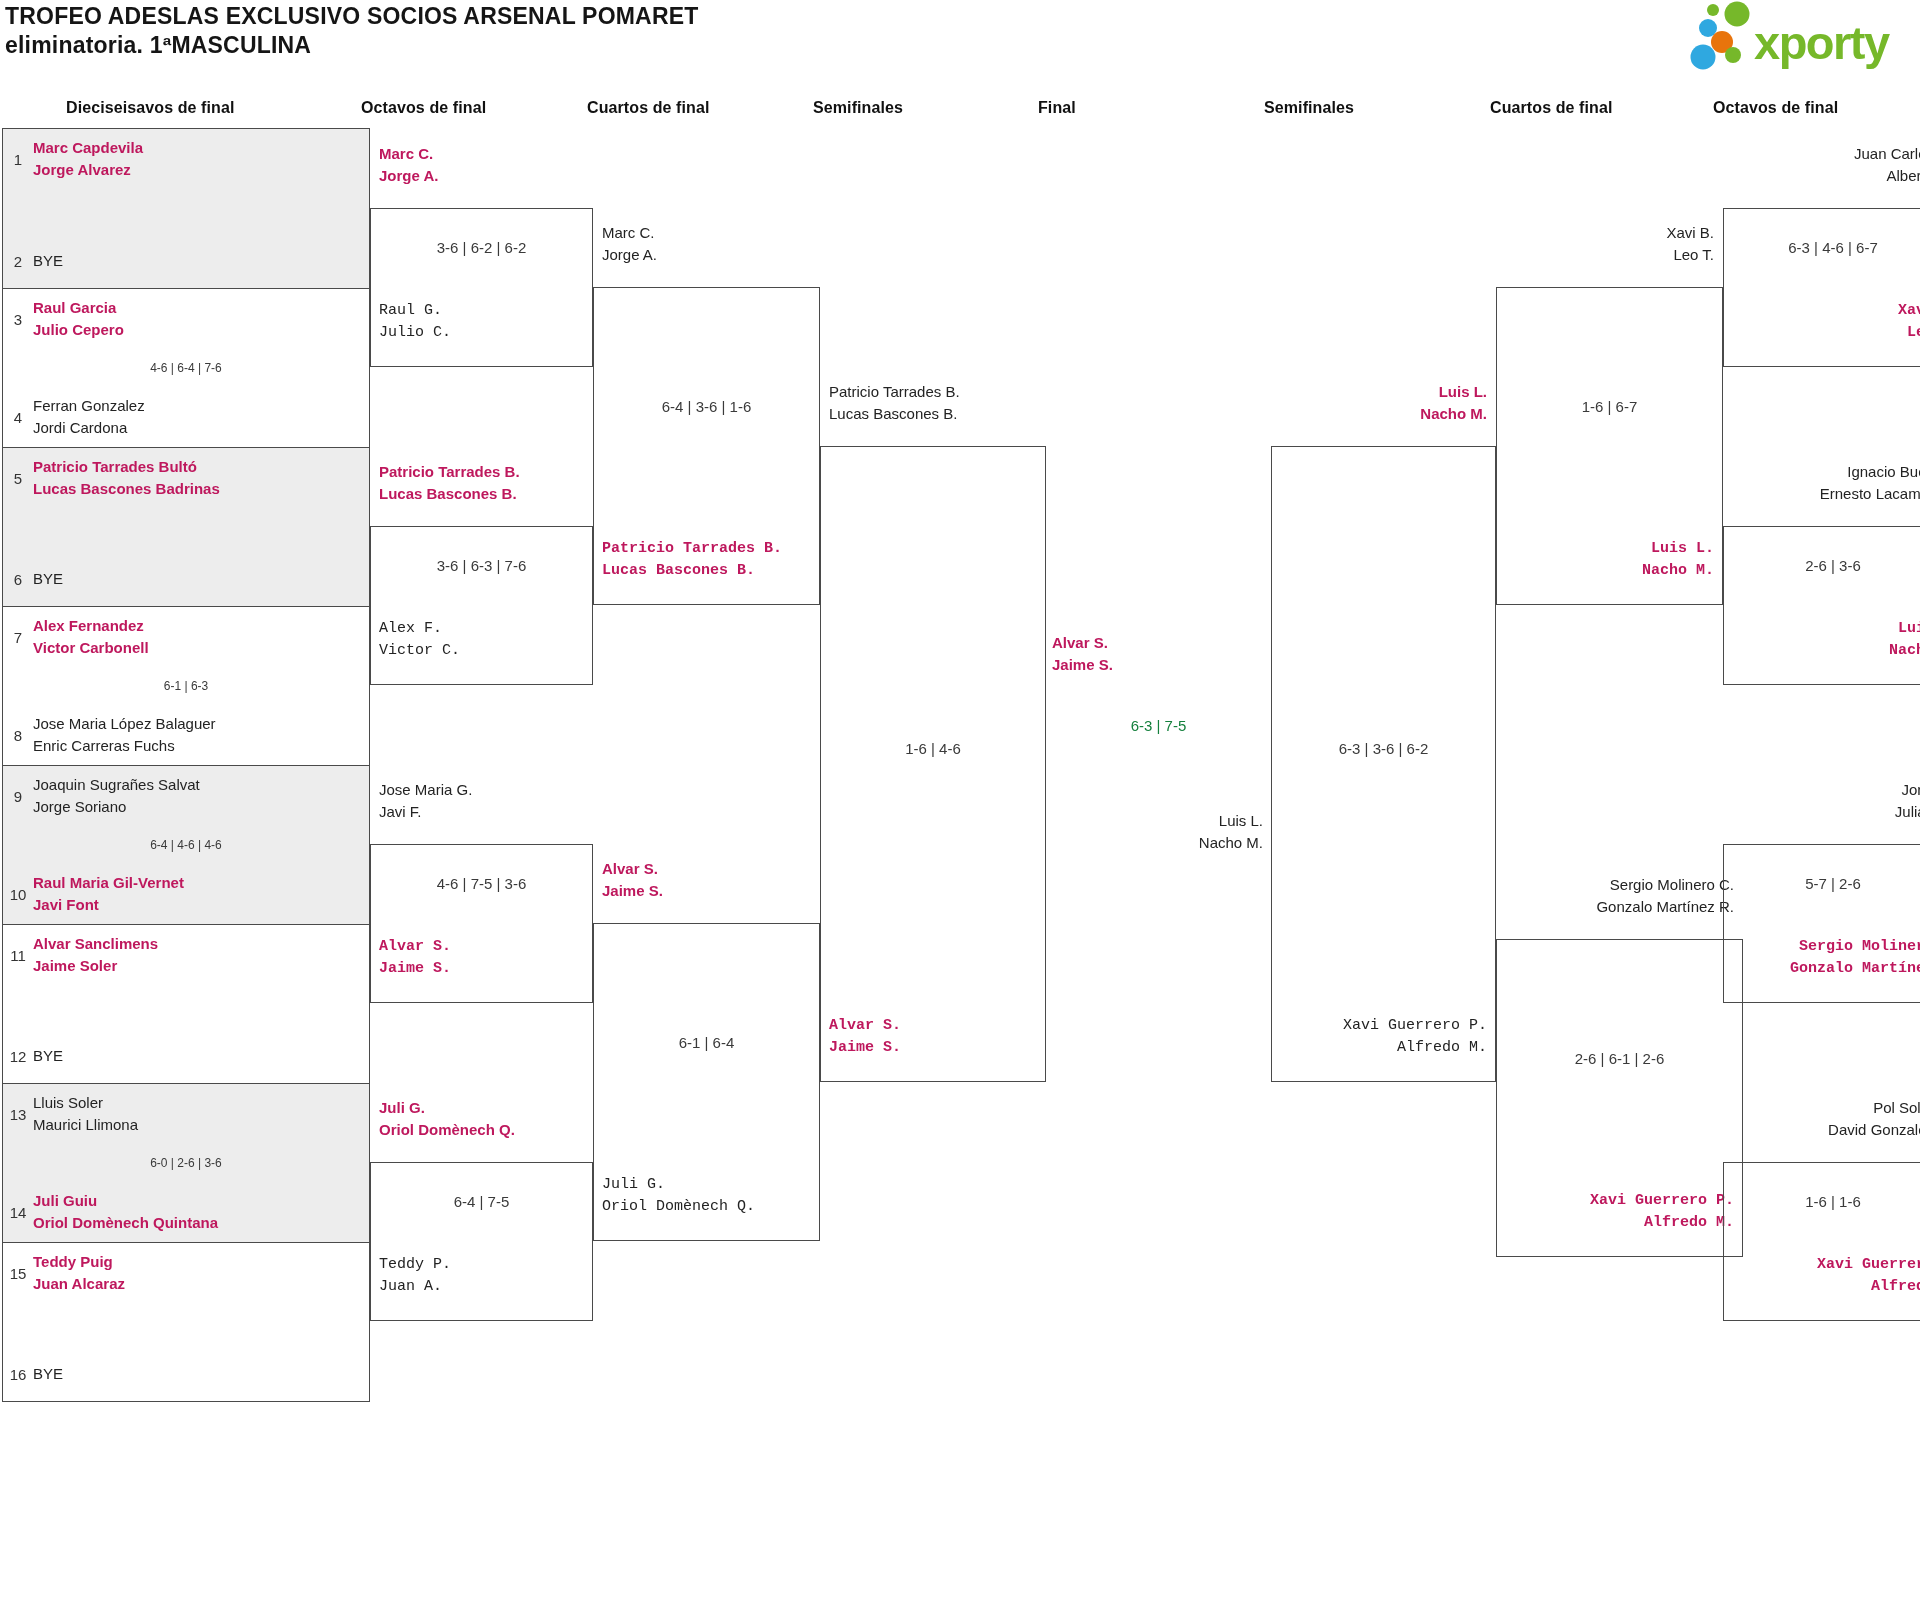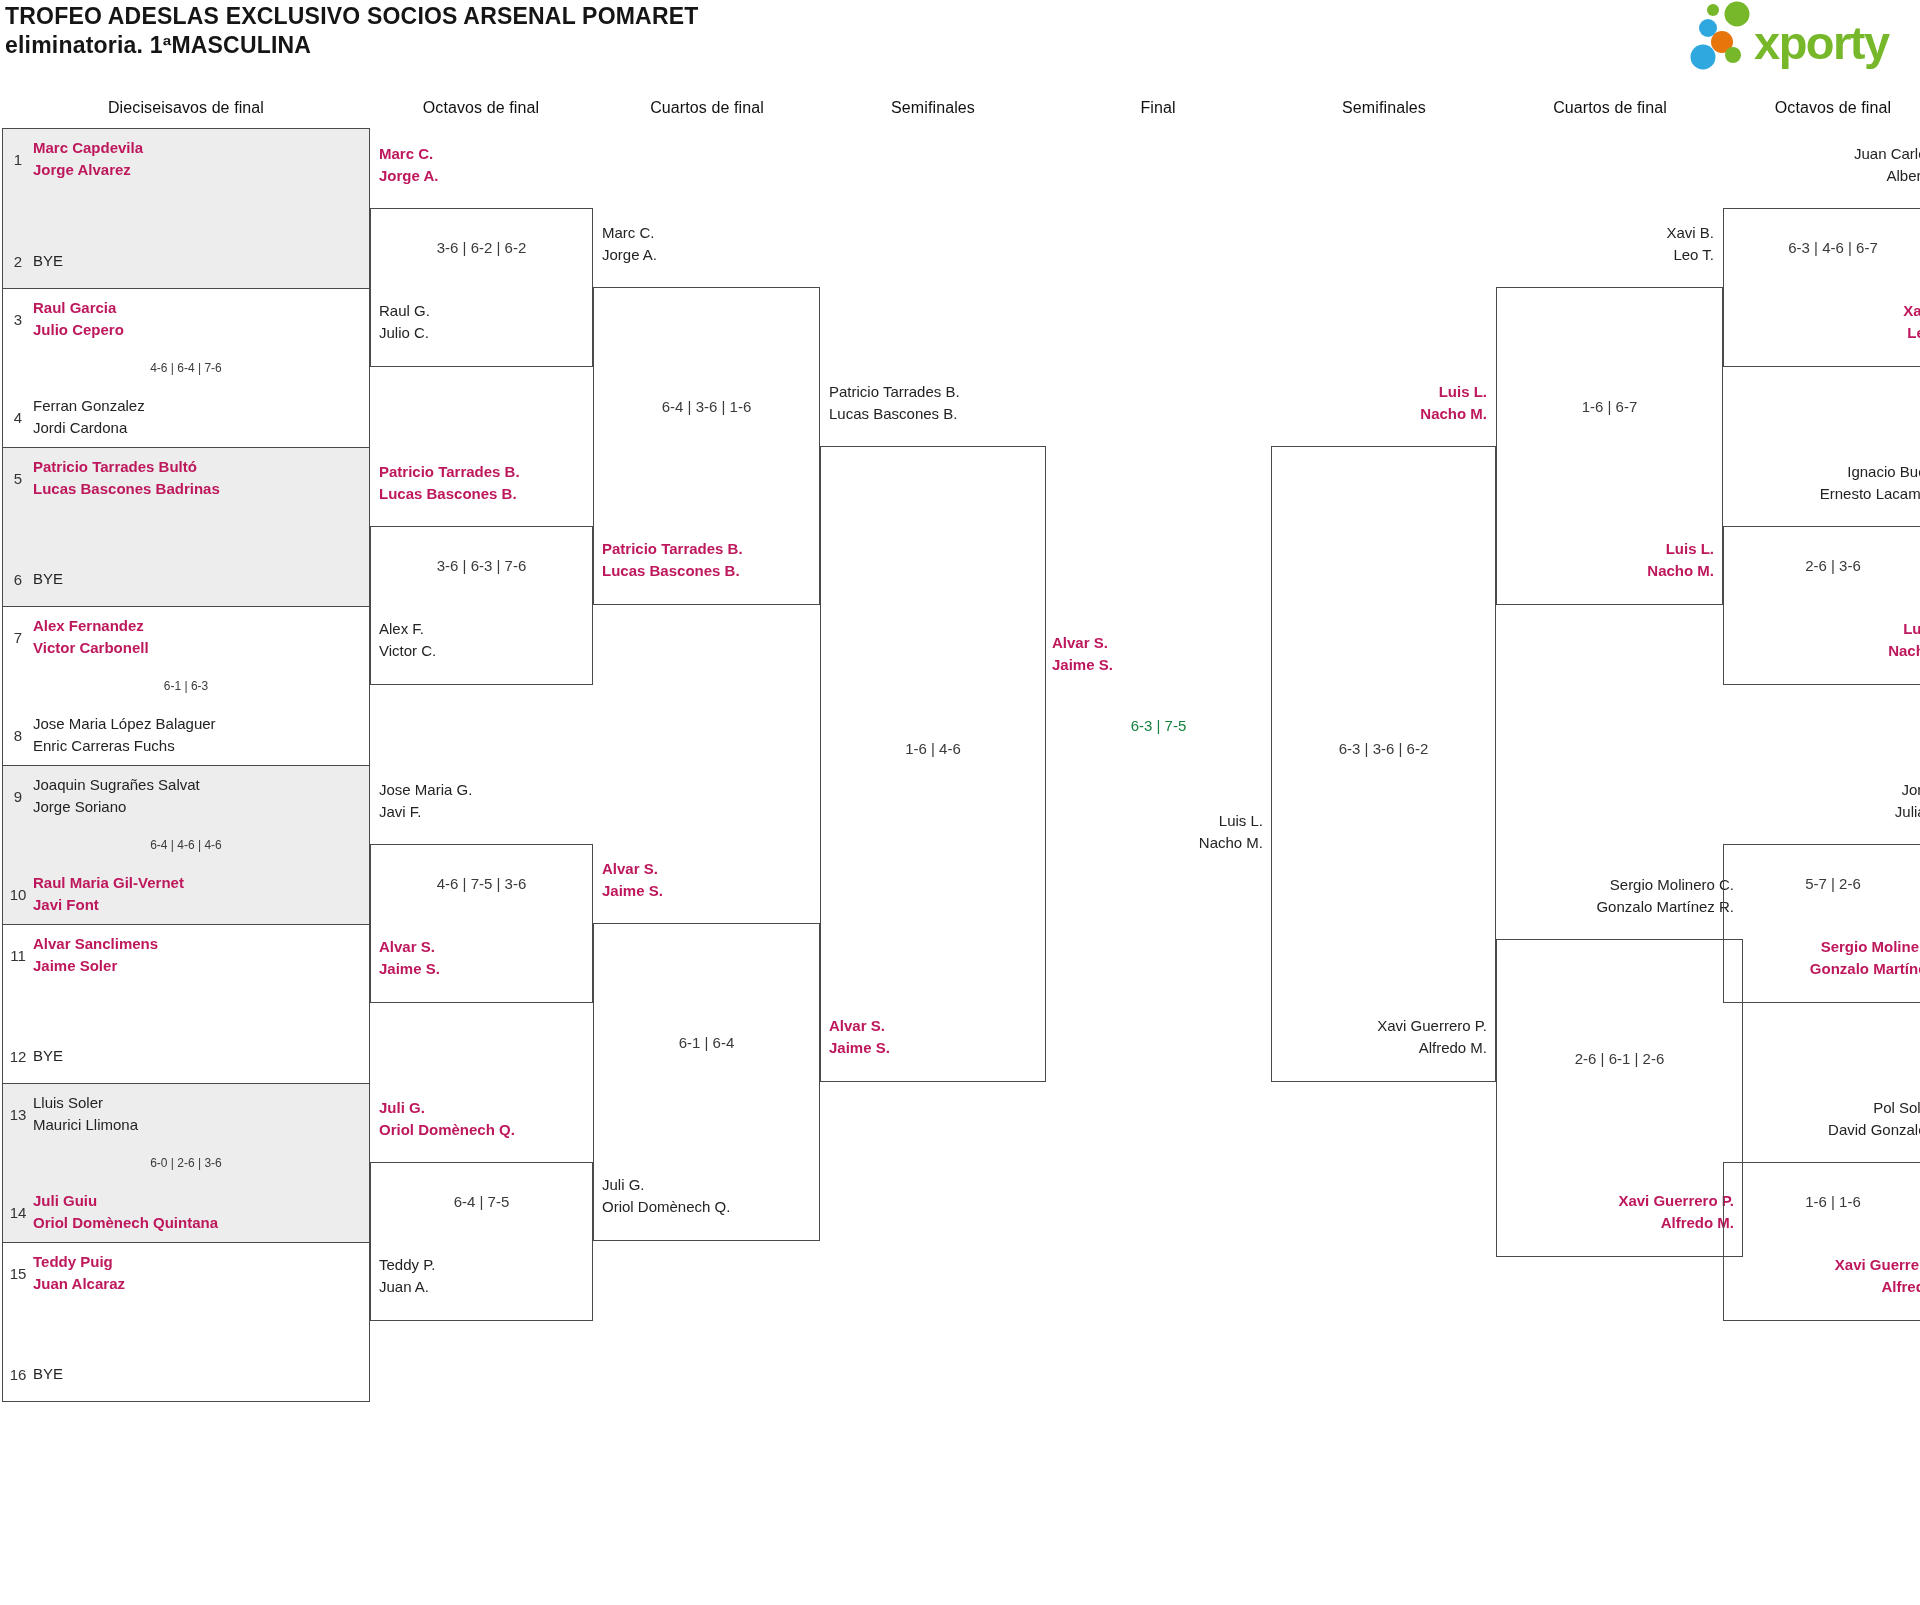--- a/index.html
+++ b/index.html
@@ -10,22 +10,22 @@
     font-family:"Liberation Sans","DejaVu Sans",sans-serif;
     color:#1d1d1d;
     -webkit-font-smoothing:antialiased;
   }
   #stage{position:relative; width:1920px; height:1605px;}
 
   
   .title{position:absolute; left:5px; top:2px; font-weight:700; font-size:23px; line-height:29px; color:#151515; letter-spacing:.2px;}
   .logo{position:absolute; left:1686px; top:0px;}
 
-  .round-header{position:absolute; top:99px; width:240px; text-align:center;
-    font-size:16px; font-weight:400; color:#111; letter-spacing:.1px;}
+  .round-header{position:absolute; top:99px; width:240px; 
+    font-size:16px; font-weight:700; color:#111; letter-spacing:.1px;}
 
   
   #round1{position:absolute; left:2px; top:128px; width:368px; border:1px solid #4a4a4a; box-sizing:border-box; background:#fff;}
   .r1row{position:relative; height:159px; box-sizing:border-box;}
   .r1row + .r1row{border-top:1px solid #4a4a4a;}
   .r1row.gray{background:#ededed;}
   .entry{display:flex; align-items:center;}
   .entry.t1{position:absolute; top:8px; left:0; right:4px;}
   .entry.t2{position:absolute; bottom:8px; left:0; right:4px;}
   .entry.t2.bye{bottom:16px;}
@@ -36,21 +36,21 @@
     font-size:12px; line-height:22px; color:#3a3a3a;}
 
   
   .match{position:absolute; border:1px solid #4a4a4a; box-sizing:border-box;}
   .match .score{position:absolute; left:0; width:100%; text-align:center; font-size:15px; line-height:22px; color:#3a3a3a;}
   .match.octavos .score{top:28px;}
   .match.cuartos .score{top:108px;}
   .match.semi    .score{top:283px;margin-top:8px;}
   .tname{position:absolute; white-space:nowrap;}
   .tname.top{bottom:calc(100% + 22px);}
-  .tname.bot{bottom:22px;}
+  .tname.bot{bottom:22px;font-family:Liberation Mono, monospace;}
   .match.left  .tname{left:8px; text-align:left;}
   .match.right .tname{right:8px; text-align:right;}
 
   
   #final{position:absolute; left:1046px; top:446px; width:225px; height:636px;}
   #final .fwin{position:absolute; left:6px; top:186px; text-align:left;}
   #final .fscore{position:absolute; top:269px; left:0; width:100%; text-align:center; font-size:15px; line-height:22px; color:#15803d;}
   #final .flose{position:absolute; right:8px; top:364px; text-align:right;}
 </style>
 </head>

